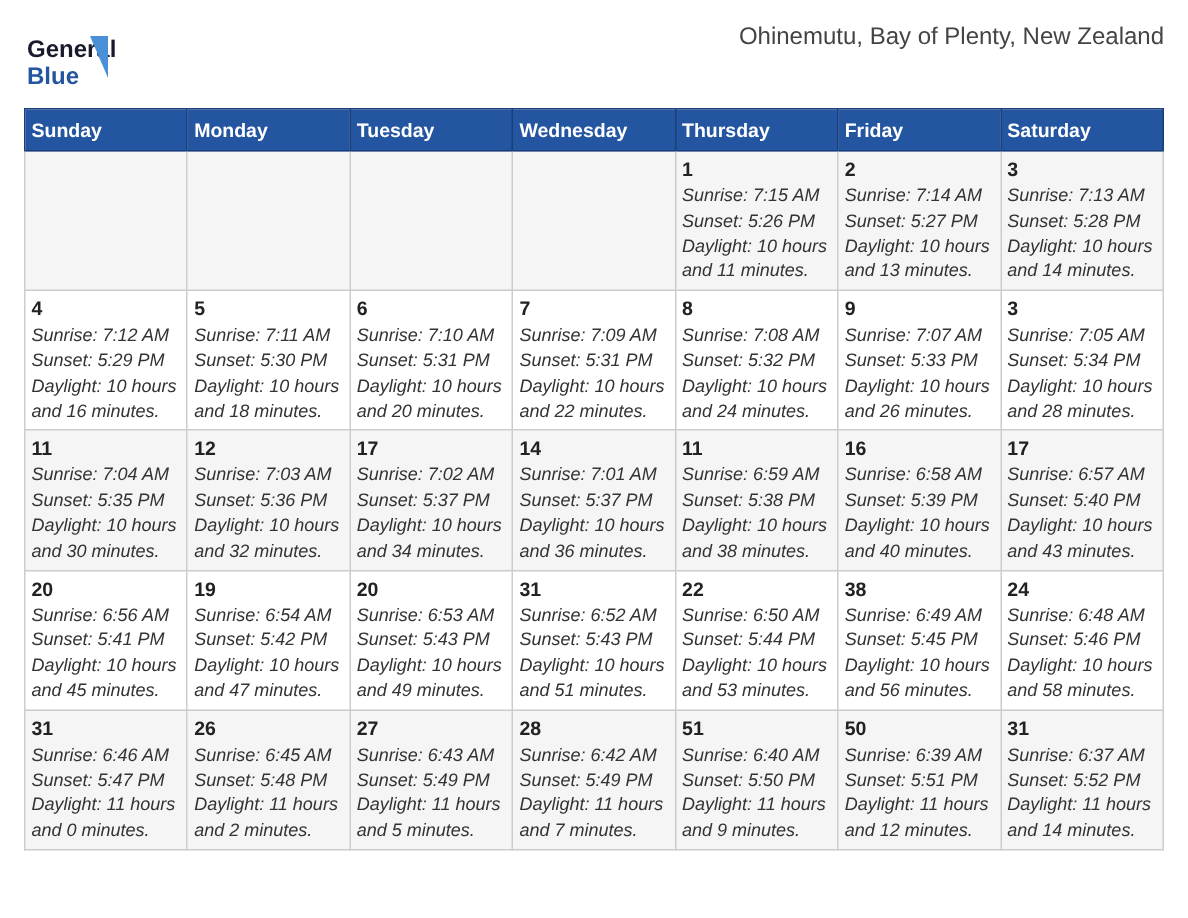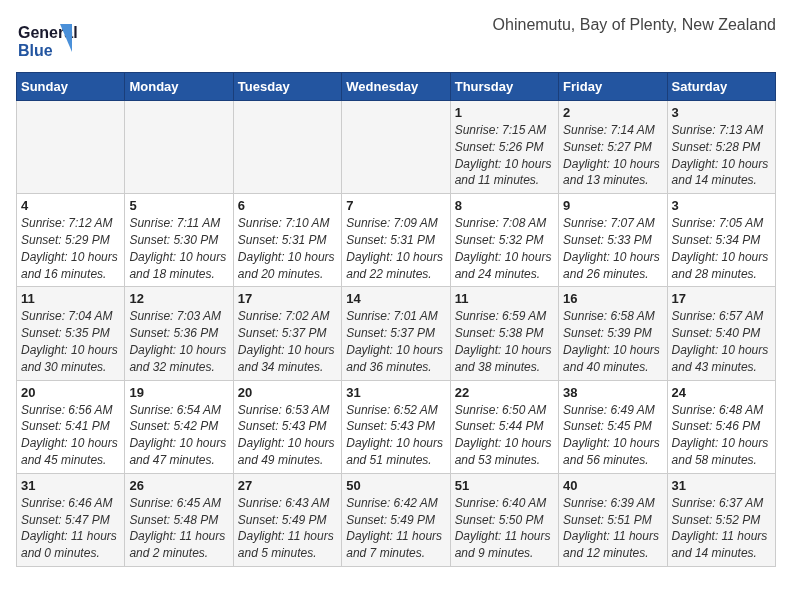--- a/index.html
+++ b/index.html
@@ -231,29 +231,29 @@
         </td>
         <td>
           <span class="day-number">26</span>
           <div class="day-info">Sunrise: 6:45 AM<br>Sunset: 5:48 PM<br>Daylight: 11 hours<br>and 2 minutes.</div>
         </td>
         <td>
           <span class="day-number">27</span>
           <div class="day-info">Sunrise: 6:43 AM<br>Sunset: 5:49 PM<br>Daylight: 11 hours<br>and 5 minutes.</div>
         </td>
         <td>
-          <span class="day-number">50</span>
+          <span class="day-number">28</span>
           <div class="day-info">Sunrise: 6:42 AM<br>Sunset: 5:49 PM<br>Daylight: 11 hours<br>and 7 minutes.</div>
         </td>
         <td>
           <span class="day-number">51</span>
           <div class="day-info">Sunrise: 6:40 AM<br>Sunset: 5:50 PM<br>Daylight: 11 hours<br>and 9 minutes.</div>
         </td>
         <td>
-          <span class="day-number">40</span>
+          <span class="day-number">50</span>
           <div class="day-info">Sunrise: 6:39 AM<br>Sunset: 5:51 PM<br>Daylight: 11 hours<br>and 12 minutes.</div>
         </td>
         <td>
           <span class="day-number">31</span>
           <div class="day-info">Sunrise: 6:37 AM<br>Sunset: 5:52 PM<br>Daylight: 11 hours<br>and 14 minutes.</div>
         </td>
       </tr>
     </tbody>
 </table>
 

